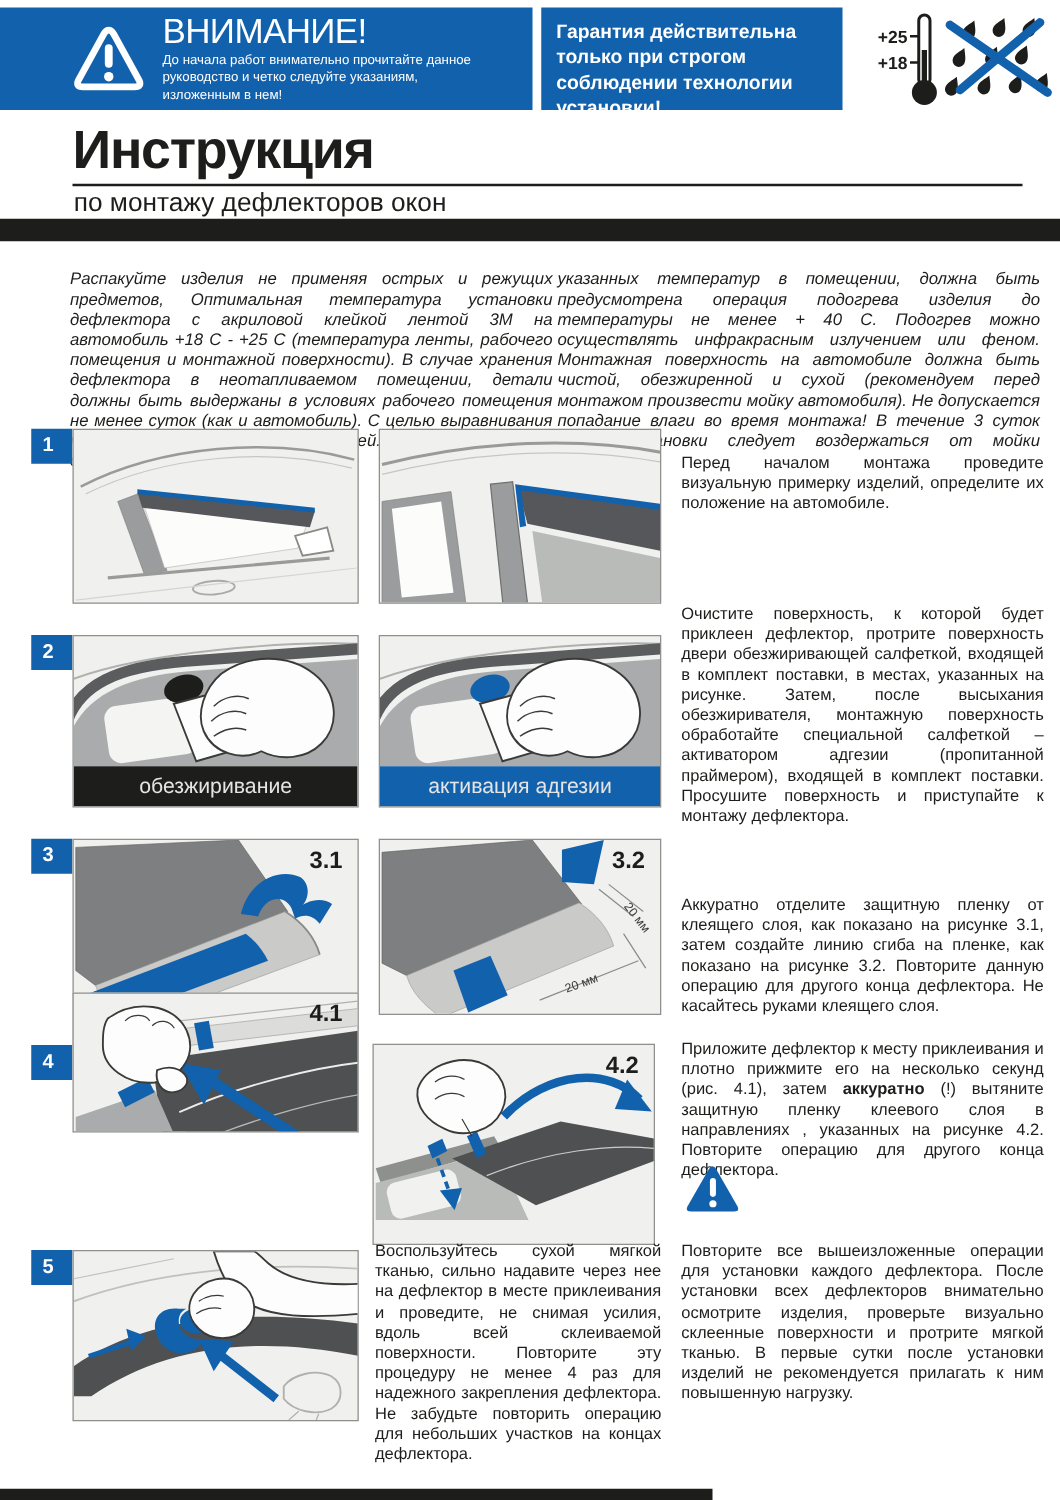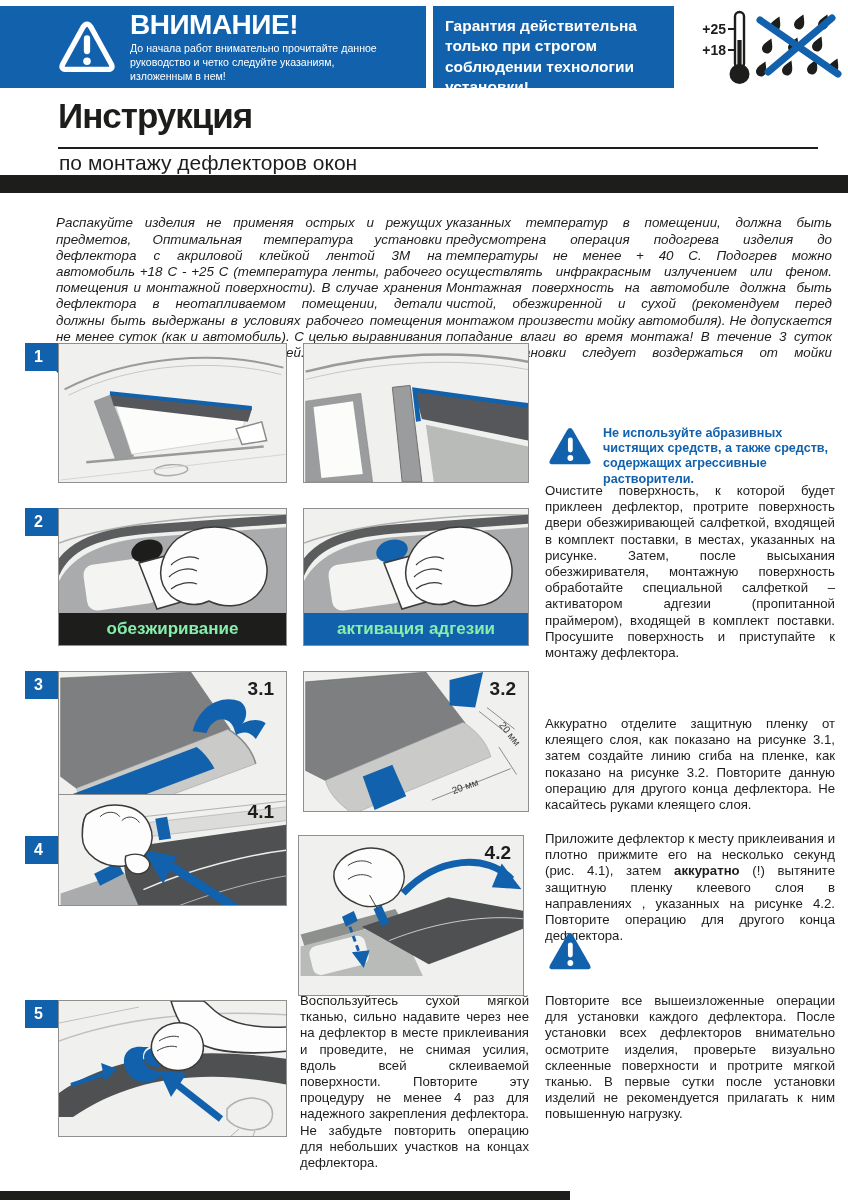--- a/index.html
+++ b/index.html
@@ -13,49 +13,49 @@
   }
   html,body{margin:0;padding:0;background:#fff;}
   .page{position:relative;width:848px;height:1200px;background:#fff;overflow:hidden;
         font-family:"Liberation Sans",sans-serif;color:#1d1d1b;}
 
   
   .banner{position:absolute;background:var(--accent);color:#fff;box-sizing:border-box;}
   .banner-left{left:0;top:6px;width:426px;height:82px;display:flex;align-items:center;}
   .banner-left svg{width:58px;height:52px;margin-left:58px;flex:none;}
   .att-text{margin-left:14px;}
-  .att-title{font-size:28px;font-weight:bold;line-height:1.02;letter-spacing:-0.5px;}
+  .att-title{font-size:28px;font-weight:normal;line-height:1.02;letter-spacing:-0.5px;}
   .att-sub{font-size:10.6px;line-height:1.28;margin-top:3px;width:252px;font-weight:normal;}
   .banner-right{left:433px;top:6px;width:241px;height:82px;padding:10px 12px;
                 font-size:15.5px;font-weight:bold;line-height:1.32;}
   .thermo{position:absolute;left:690px;top:8px;width:64px;height:78px;}
   .no-rain{position:absolute;left:756px;top:12px;width:86px;height:72px;}
 
   
-  .h1{position:absolute;left:58px;top:96px;font-size:35px;font-weight:bold;letter-spacing:-1px;margin:0;}
+  .h1{position:absolute;left:58px;top:96px;font-size:43px;font-weight:bold;letter-spacing:-1px;margin:0;}
   .title-rule{position:absolute;left:58px;top:147px;width:760px;height:2px;background:var(--dark);}
   .subtitle{position:absolute;left:59px;top:151px;font-size:21px;}
   .black-band{position:absolute;left:0;top:175px;width:848px;height:18px;background:var(--dark);}
 
   
   .intro{position:absolute;top:202px;width:386px;font-size:13.4px;font-style:italic;
          font-weight:500;line-height:16.2px;text-align:justify;}
   .intro.l{left:56px;} .intro.r{left:446px;}
 
   
   .badge{position:absolute;left:25px;width:33px;height:28px;background:var(--accent);color:#fff;
          font-size:16px;font-weight:bold;display:flex;align-items:center;padding-left:9px;box-sizing:border-box;}
 
   
   .panel{position:absolute;background:var(--panel-bg);border:1px solid var(--panel-border);
          box-sizing:border-box;overflow:hidden;}
   .panel svg{display:block;}
   .fig-num{position:absolute;top:6px;right:12px;font-size:19px;font-weight:bold;}
   .panel-label{position:absolute;left:0;right:0;bottom:0;height:32px;display:flex;align-items:center;
-               justify-content:center;color:#86efac;font-size:17px;font-weight:700;}
+               justify-content:center;color:#e5e5e5;font-size:17px;font-weight:400;}
   .panel-label.dark{background:var(--dark);}
   .panel-label.blue{background:var(--accent);}
 
   
   .rtext{position:absolute;left:545px;width:290px;font-size:13.2px;line-height:16.2px;text-align:justify;margin:0;}
   .mtext{position:absolute;left:300px;width:229px;font-size:13.2px;line-height:16.2px;text-align:justify;margin:0;}
   .em-u{font-weight:bold;}
 
   .warn{position:absolute;left:548px;width:288px;display:flex;gap:11px;}
   .warn svg{width:44px;height:40px;flex:none;margin-top:1px;}
@@ -266,29 +266,22 @@
       <path d="M162,118 L116,82" stroke="#1261ac" stroke-width="7"></path>
       <polygon points="100,70 128,72 112,96" fill="#1261ac"></polygon>
       <path d="M84,46 C70,44 62,54 66,66 C70,80 86,86 98,78 L106,70 C94,72 84,66 84,56 C84,51 86,48 90,46 Z" fill="#1261ac"></path>
       <ellipse cx="98" cy="56" rx="13" ry="10" fill="#1261ac"></ellipse>
       <path d="M112,0 C118,20 126,34 140,42 C158,52 186,54 229,50 L229,26 C192,28 170,22 156,10 C150,5 146,0 144,0 Z" fill="#fdfdfd" stroke="#3a3a38" stroke-width="1.5"></path>
       <path d="M96,34 C104,22 122,18 134,26 C146,34 148,52 138,62 C128,72 110,72 100,62 C92,54 90,44 96,34 Z" fill="#fdfdfd" stroke="#3a3a38" stroke-width="1.5"></path>
       <path d="M100,40 C106,36 114,34 120,36 M98,50 C104,46 112,44 118,46" stroke="#3a3a38" stroke-width="1" fill="none"></path>
     </svg>
   </div>
 
-
-  <div class="warn" style="top:426px">
-    <svg viewBox="0 0 64 58">
-      <path d="M36.5,5 L61,48 Q64,54 57,54 L7,54 Q0,54 3,48 L27.5,5 Q32,-2 36.5,5 Z" fill="#1261ac"></path>
-      <rect x="29" y="15" width="7" height="22" rx="3.5" fill="#ffffff"></rect>
-      <circle cx="32.5" cy="45" r="4.2" fill="#ffffff"></circle>
-    </svg>
-    <p>Не используйте абразивных чистящих средств, а также средств, содержащих агрессивные растворители.</p>
-  </div>
+  <p class="rtext" style="top:362px">Перед началом монтажа проведите визуальную примерку изделий, определите их положение на автомобиле.</p>
+
 
   <p class="rtext" style="top:483px">Очистите поверхность, к которой будет приклеен дефлектор, протрите поверхность двери обезжиривающей салфеткой, входящей в комплект поставки, в местах, указанных на рисунке. Затем, после высыхания обезжиривателя,  монтажную поверхность обработайте специальной салфеткой – активатором адгезии (пропитанной праймером), входящей в комплект поставки. Просушите поверхность и приступайте к монтажу дефлектора.</p>
 
 
   <p class="rtext" style="top:716px">Аккуратно отделите защитную пленку от клеящего слоя, как показано на рисунке 3.1, затем создайте линию сгиба на пленке, как показано на рисунке 3.2. Повторите данную операцию для другого конца дефлектора. Не касайтесь руками клеящего слоя.</p>
 
   <p class="rtext" style="top:831px"><span>Приложите дефлектор к месту приклеивания и плотно прижмите его на несколько секунд (рис. 4.1), затем </span><span class="em-u">аккуратно</span><span> (!) вытяните защитную пленку клеевого слоя в направлениях , указанных на рисунке 4.2. Повторите операцию для другого конца дефлектора.</span></p>
 
   <div class="warn" style="top:931px">
     <svg viewBox="0 0 64 58">

